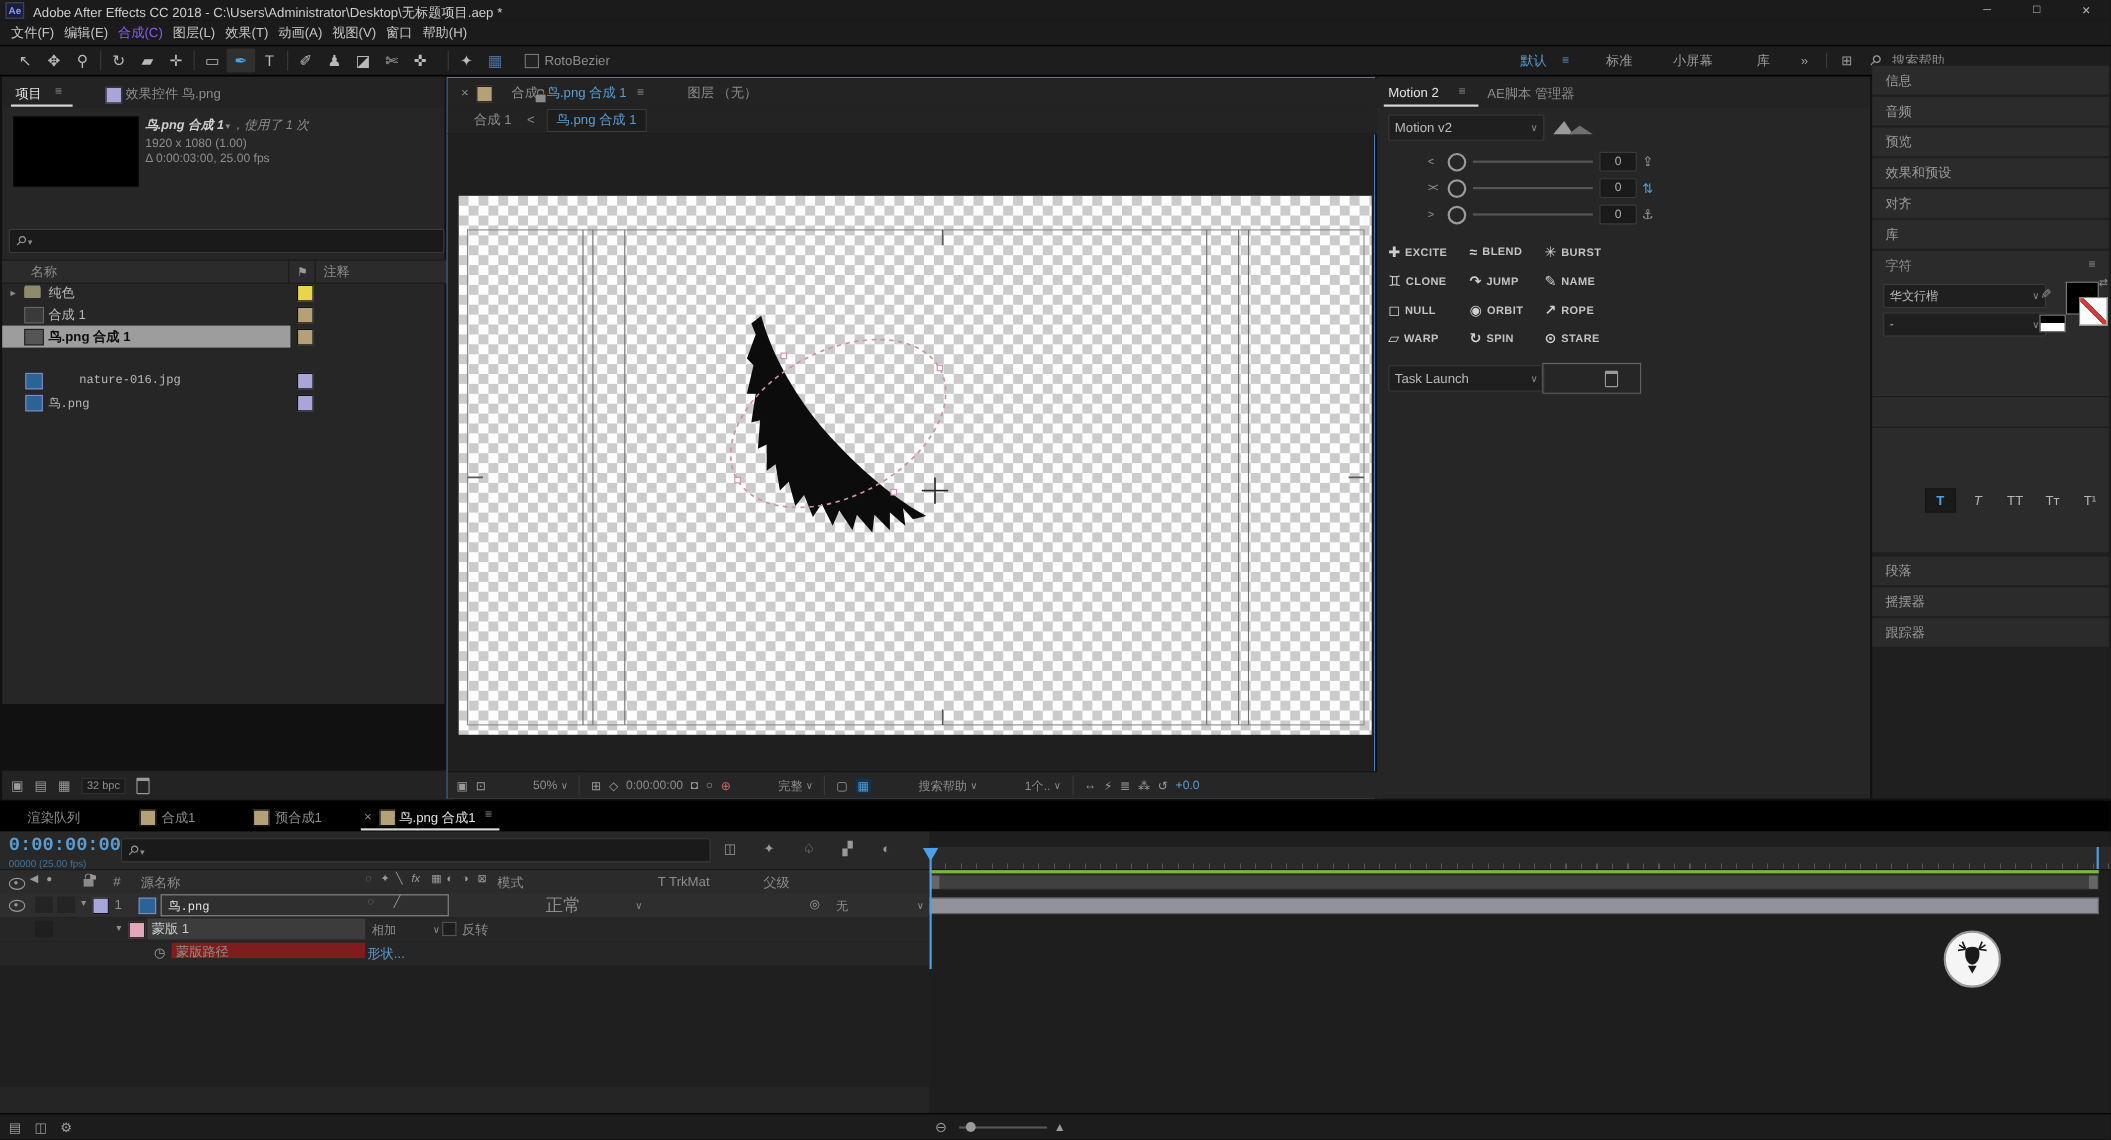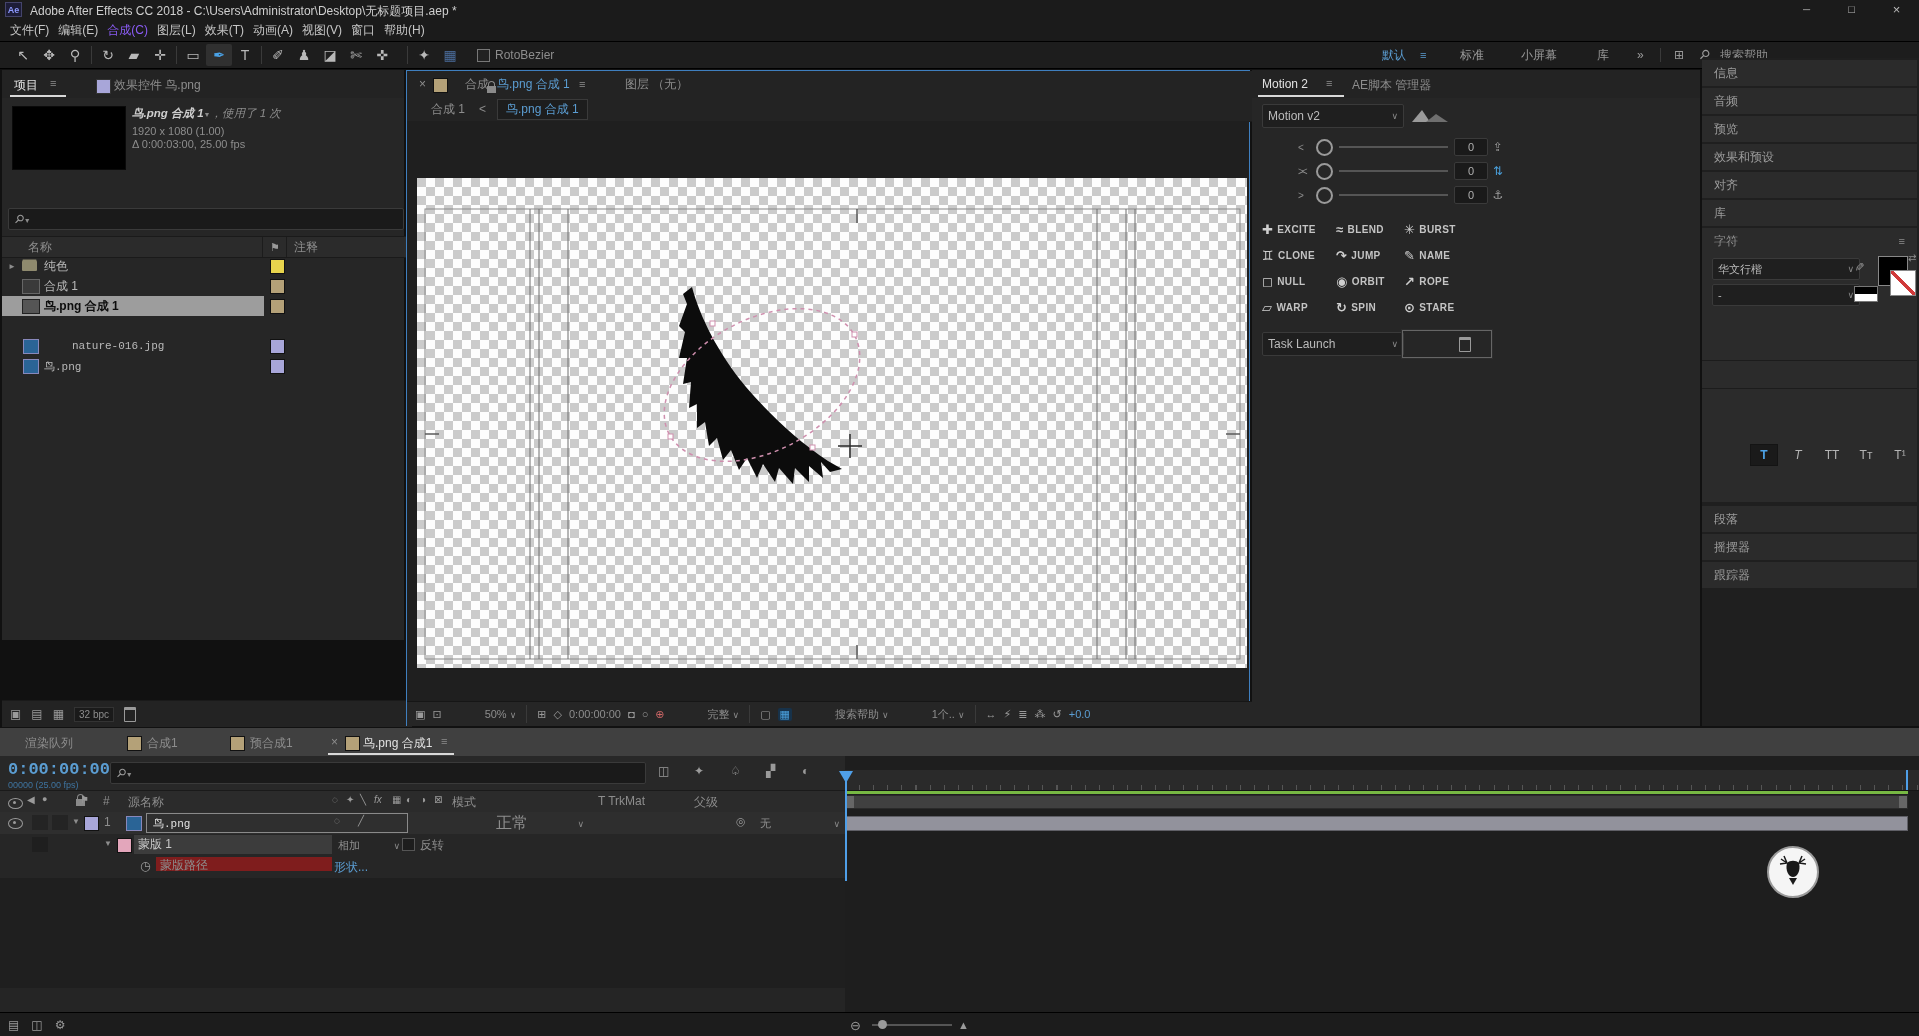--- a/index.html
+++ b/index.html
@@ -400,21 +400,21 @@
     </div>
   <div class="phead" style="top:534px;">
       <span>摇摆器</span>
     </div>
   <div class="phead" style="top:562px;">
       <span>跟踪器</span>
     </div>
 
   <div class="abs" style="left:0;top:728px;width:1919px;height:284px;background:#252525;">
 
-    <div class="abs" style="left:0;top:0;width:1919px;height:28px;background:#404040;">
+    <div class="abs" style="left:0;top:0;width:1919px;height:28px;background:#000000;">
       <span class="abs dim" style="left:25px;top:7px;">渲染队列</span>
       <span class="abs swatch" style="left:127px;top:8px;background:#b4a178;"></span>
       <span class="abs dim" style="left:147px;top:7px;">合成1</span>
       <span class="abs swatch" style="left:230px;top:8px;background:#b4a178;"></span>
       <span class="abs dim" style="left:250px;top:7px;">预合成1</span>
       <span class="abs dim" style="left:331px;top:7px;">×</span>
       <span class="abs swatch" style="left:345px;top:8px;background:#b4a178;"></span>
       <span class="abs white" style="left:363px;top:7px;">鸟.png 合成1</span>
       <span class="abs dim" style="left:441px;top:7px;font-size:11px;">≡</span>
       <span class="abs" style="left:328px;top:25px;width:126px;height:2px;background:#d8d8d8;"></span>

